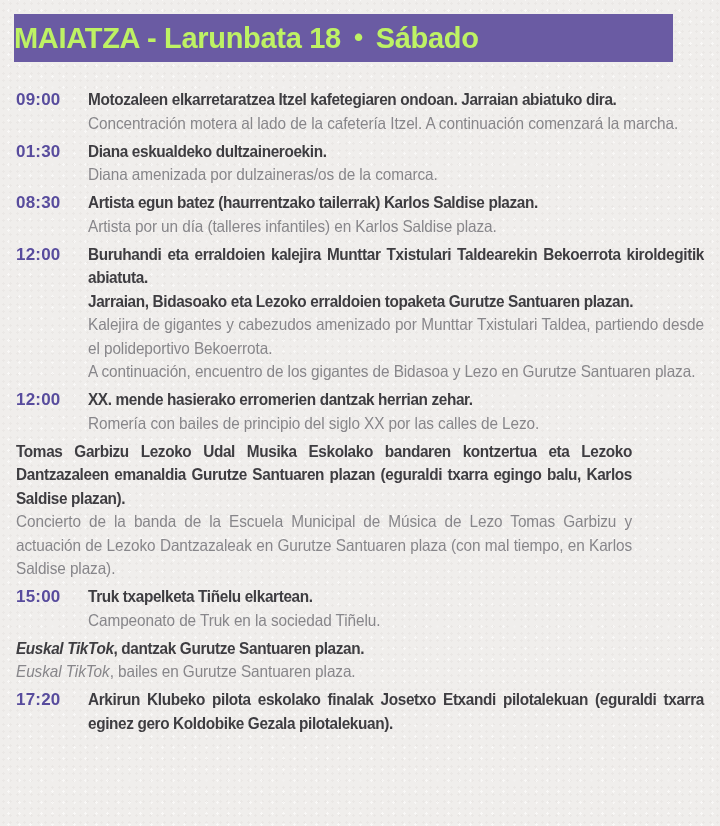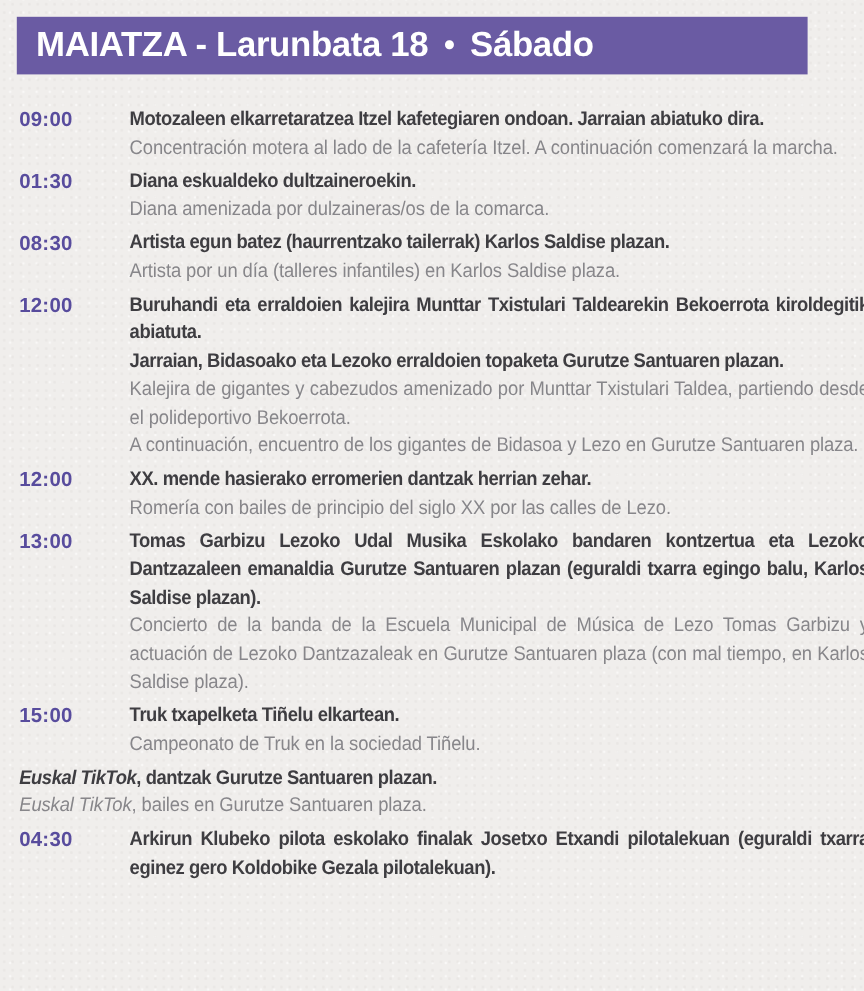--- a/index.html
+++ b/index.html
@@ -17,42 +17,41 @@
       radial-gradient(rgba(125,115,105,0.055) 1px, transparent 1.3px),
       radial-gradient(rgba(255,255,255,0.6) 1px, transparent 1.3px);
     background-size: 7px 7px, 11px 11px;
     background-position: 0 0, 3px 5px;
   }
   .banner {
     margin: 14px 0 0 14px;
     width: 659px;
     height: 48px;
     box-sizing: border-box;
-    padding: 0 0 0 16px;
+    padding: 0 0 0 0;
     display: flex;
     align-items: center;
     gap: 13px;
     background: var(--banner, #6a5ba3);
-    color: #ffffff;
+    color: #bef264;
     font-size: 29px;
     font-weight: bold;
     letter-spacing: -0.3px;
     white-space: nowrap;
   }
   .banner .sep {
     font-size: 26px;
     transform: translateY(-1px);
   }
   .schedule {
     margin: 26px 0 0 16px;
   }
   .row {
     display: flex;
     margin-bottom: 4.5px;
-    gap: 20px;
   }
   .time {
     flex: 0 0 72px;
     width: 72px;
     font-size: 17px;
     font-weight: bold;
     line-height: 23.5px;
     color: var(--time, #584c9d);
     letter-spacing: 0.2px;
   }
@@ -121,39 +120,38 @@
         </div>
       </div>
       <div class="row">
         <div class="time">12:00</div>
         <div class="texts">
           <p class="para eu"><span>XX. mende hasierako erromerien dantzak herrian zehar.</span></p>
           <p class="para es"><span>Romería con bailes de principio del siglo XX por las calles de Lezo.</span></p>
         </div>
       </div>
       <div class="row">
-        <div class="time">13:00</div>
         <div class="texts">
           <p class="para eu"><span>Tomas Garbizu Lezoko Udal Musika Eskolako bandaren kontzertua eta Lezoko Dantzazaleen emanaldia Gurutze Santuaren plazan (eguraldi txarra egingo balu, Karlos Saldise plazan).</span></p>
           <p class="para es"><span>Concierto de la banda de la Escuela Municipal de Música de Lezo Tomas Garbizu y actuación de Lezoko Dantzazaleak en Gurutze Santuaren plaza (con mal tiempo, en Karlos Saldise plaza).</span></p>
         </div>
       </div>
       <div class="row">
         <div class="time">15:00</div>
         <div class="texts">
           <p class="para eu"><span>Truk txapelketa Tiñelu elkartean.</span></p>
           <p class="para es"><span>Campeonato de Truk en la sociedad Tiñelu.</span></p>
         </div>
       </div>
       <div class="row">
         <div class="texts">
           <p class="para eu"><span class="italic">Euskal TikTok</span><span>, dantzak Gurutze Santuaren plazan.</span></p>
           <p class="para es"><span class="italic">Euskal TikTok</span><span>, bailes en Gurutze Santuaren plaza.</span></p>
         </div>
       </div>
       <div class="row">
-        <div class="time">04:30</div>
+        <div class="time">17:20</div>
         <div class="texts">
           <p class="para eu"><span>Arkirun Klubeko pilota eskolako finalak Josetxo Etxandi pilotalekuan (eguraldi txarra eginez gero Koldobike Gezala pilotalekuan).</span></p>
         </div>
       </div>
     </main>
 </div>
 
 </body></html>

